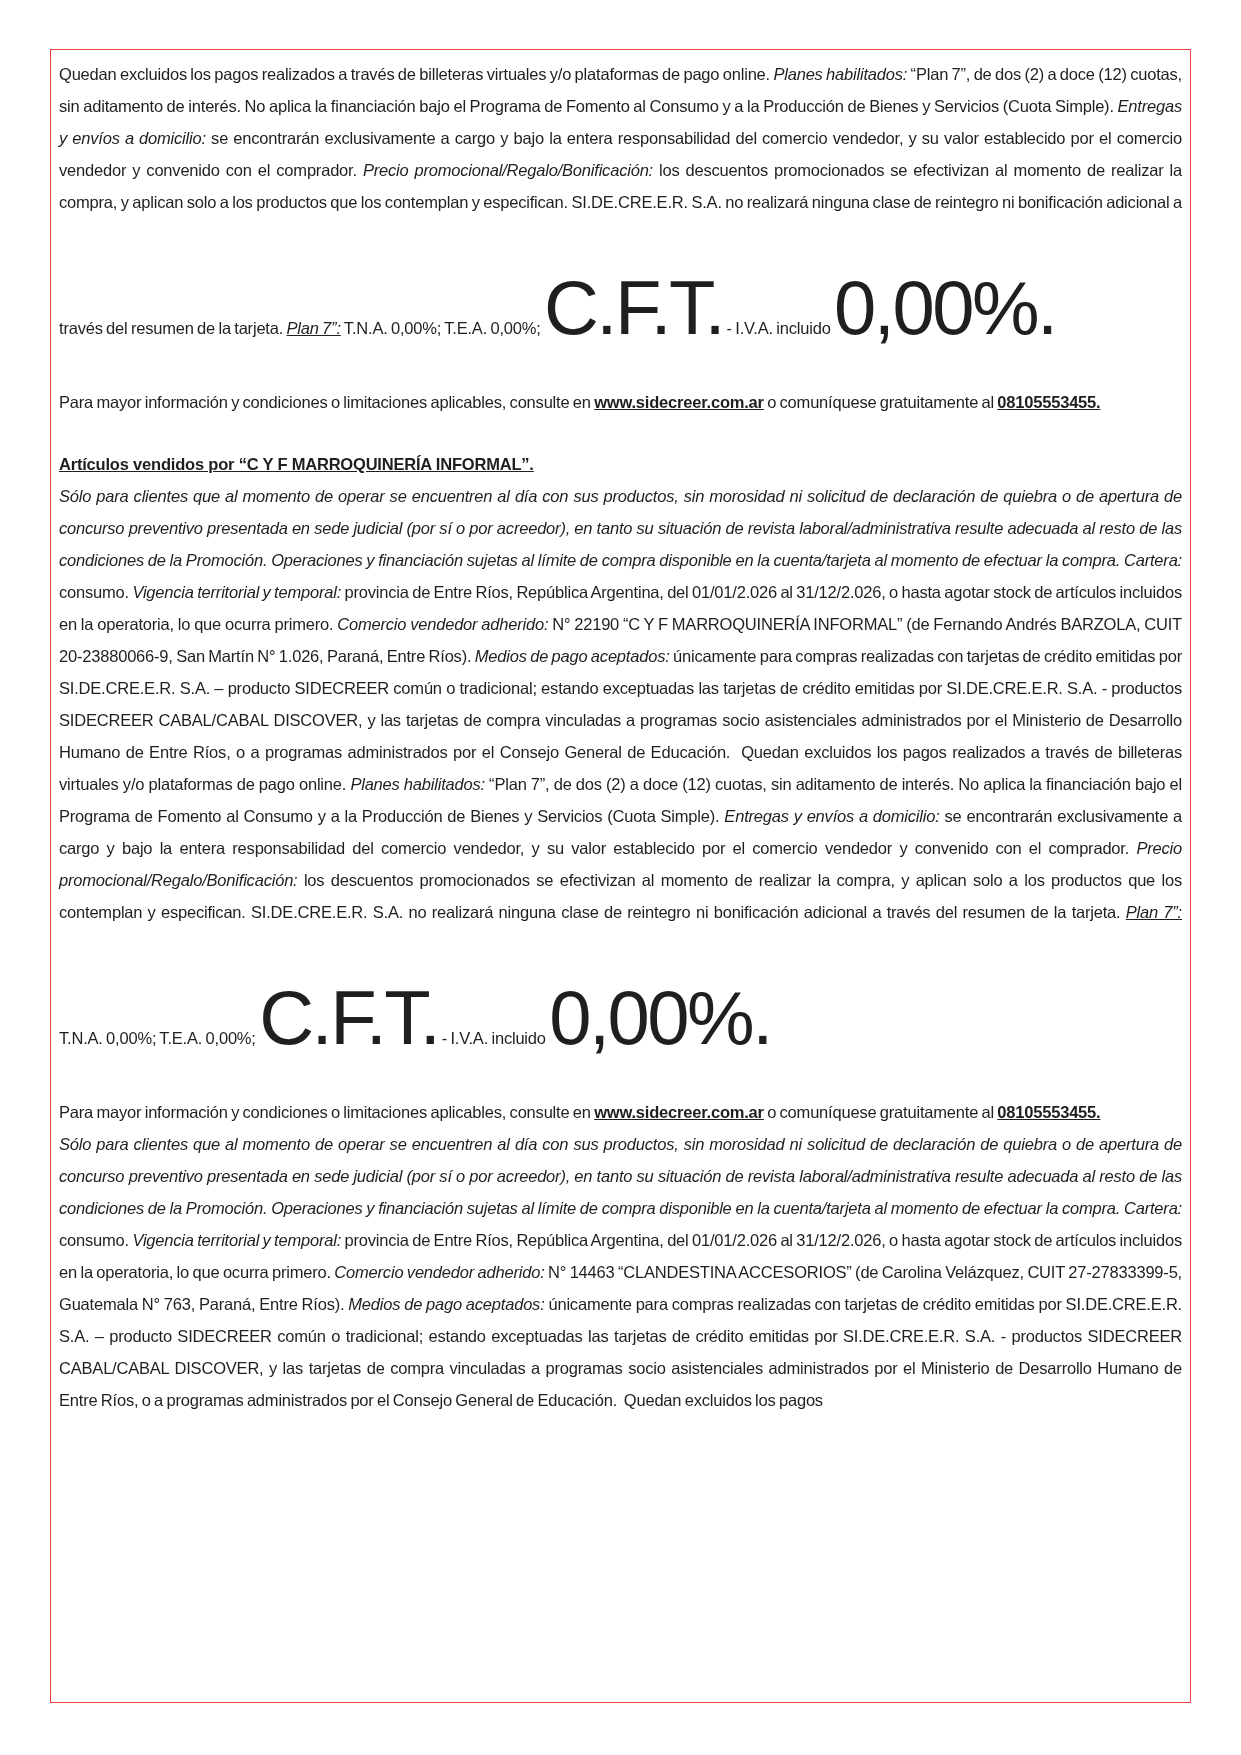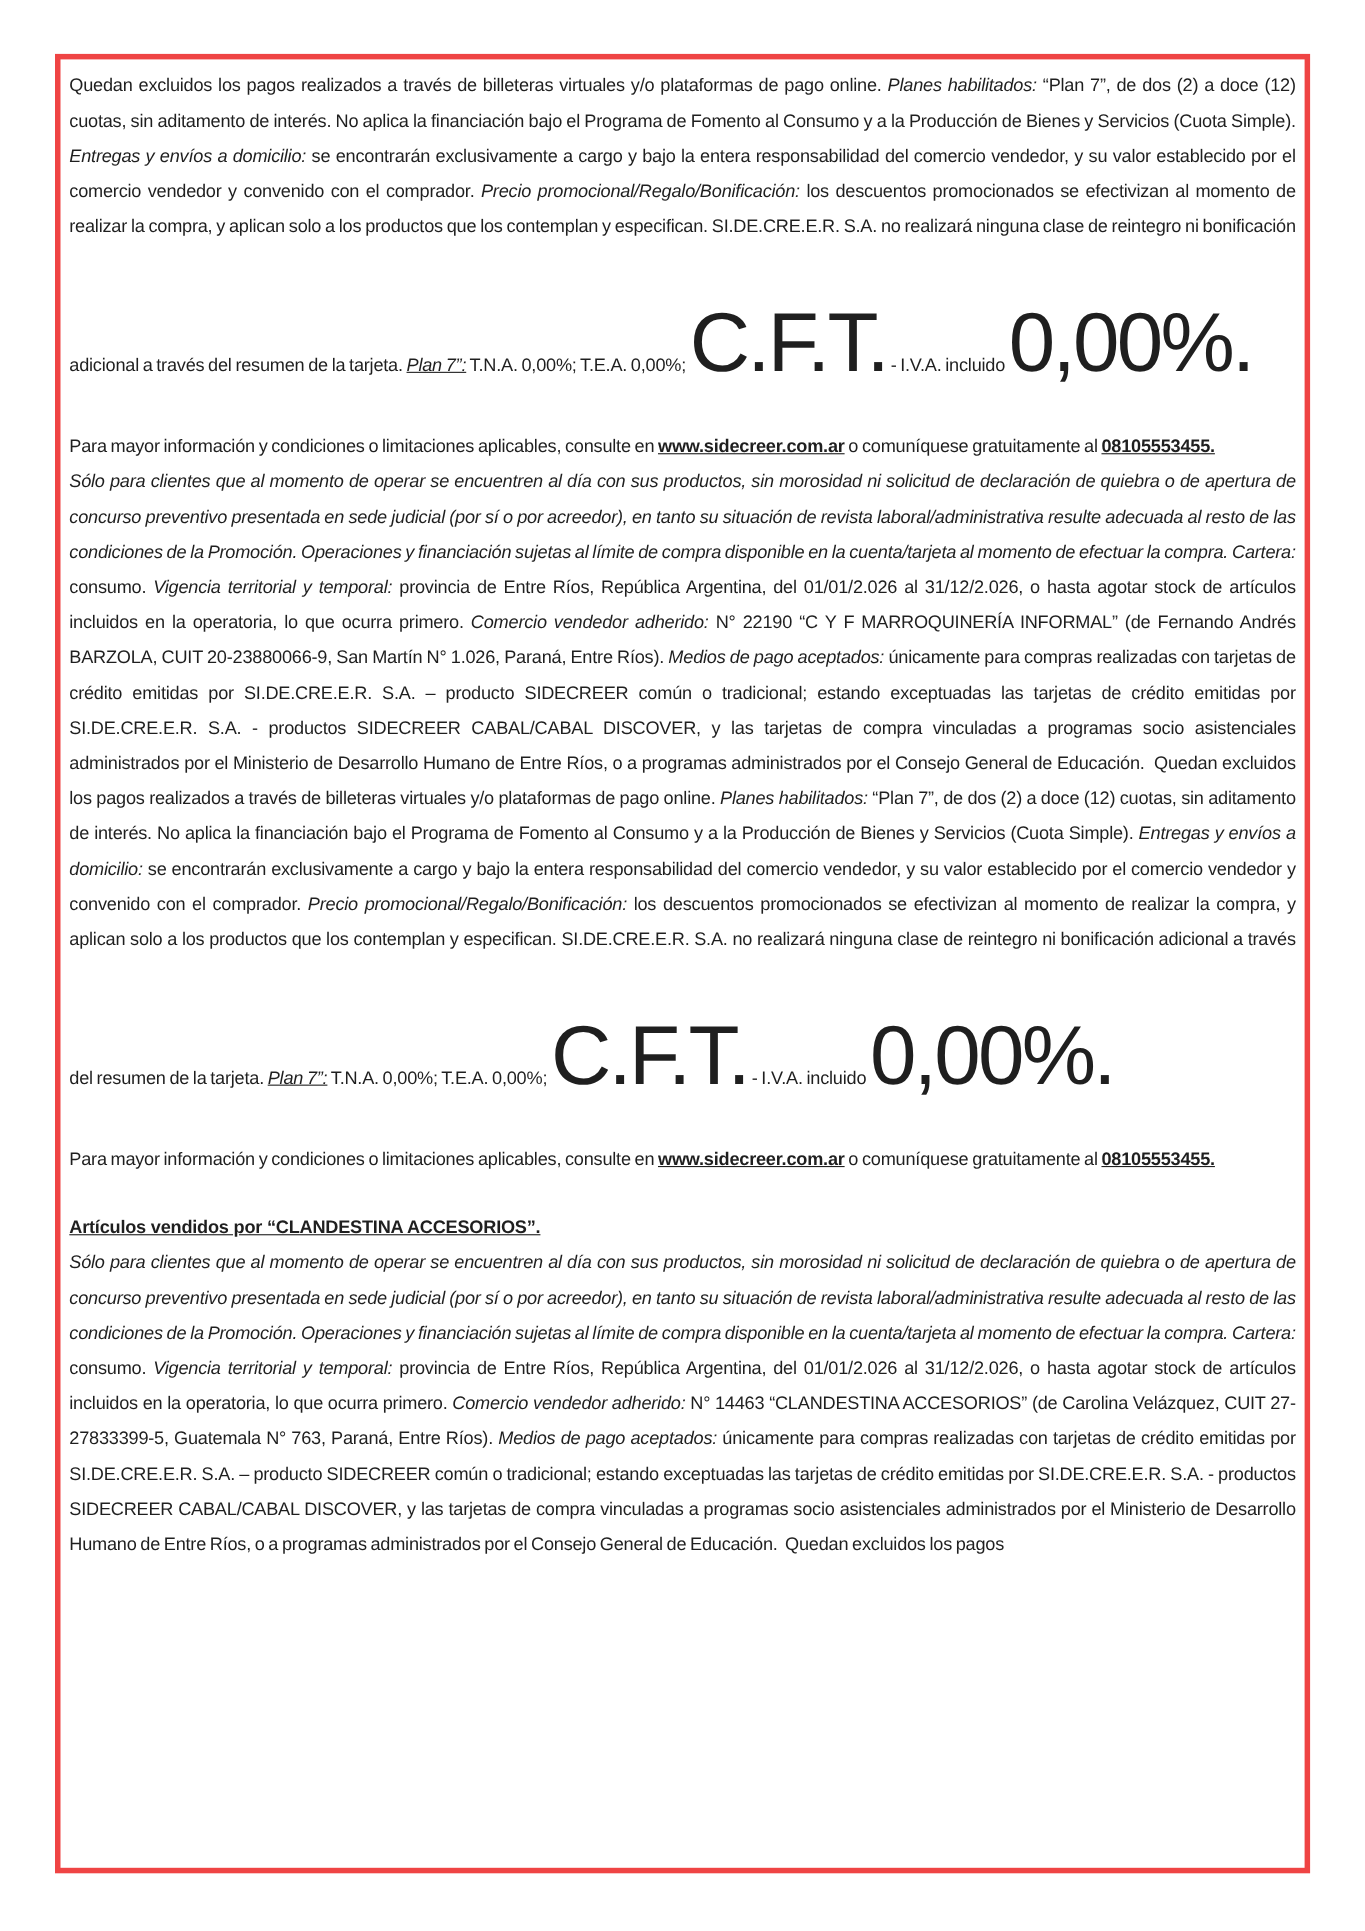--- a/index.html
+++ b/index.html
@@ -14,21 +14,21 @@
     overflow: hidden;
     font-family: "Liberation Sans", sans-serif;
   }
   .sheet {
     position: absolute;
     left: 50px;
     top: 49px;
     width: 1141px;
     height: 1654px;
     box-sizing: border-box;
-    border: 5px solid #ef4444;
+    border: 1px solid #ef4444;
     padding: 8px 8px 0 8px;
     overflow: hidden;
     background: #ffffff;
     color: #1f1f1f;
     font-size: 16.5px;
   }
   .para {
     margin: 0;
     text-align: justify;
     line-height: 32px;
@@ -54,17 +54,17 @@
     letter-spacing: -2.5px;
     font-weight: normal;
   }
 </style>
 </head>
 <body>
 
 <div class="sheet">
   <p class="para"><span class="run-n">Quedan excluidos los pagos realizados a través de billeteras virtuales y/o plataformas de pago online. </span><span class="run-i">Planes habilitados:</span><span class="run-n"> “Plan 7”, de dos (2) a doce (12) cuotas, sin aditamento de interés. No aplica la financiación bajo el Programa de Fomento al Consumo y a la Producción de Bienes y Servicios (Cuota Simple). </span><span class="run-i">Entregas y envíos a domicilio:</span><span class="run-n"> se encontrarán exclusivamente a cargo y bajo la entera responsabilidad del comercio vendedor, y su valor establecido por el comercio vendedor y convenido con el comprador. </span><span class="run-i">Precio promocional/Regalo/Bonificación:</span><span class="run-n"> los descuentos promocionados se efectivizan al momento de realizar la compra, y aplican solo a los productos que los contemplan y especifican. SI.DE.CRE.E.R. S.A. no realizará ninguna clase de reintegro ni bonificación adicional a través del resumen de la tarjeta. </span><span class="run-iu">Plan 7”:</span><span class="run-n"> T.N.A. 0,00%; T.E.A. 0,00%; </span><span class="run-big">C.F.T.</span><span class="run-n">&nbsp;-&nbsp;I.V.A.&nbsp;incluido&nbsp;</span><span class="run-big">0,00%.</span></p>
   <p class="para contact"><span class="run-n">Para mayor información y condiciones o limitaciones aplicables, consulte en </span><span class="run-b">www.sidecreer.com.ar</span><span class="run-n"> o comuníquese gratuitamente al </span><span class="run-b">08105553455.</span></p>
+  <h2 class="heading"><span class="run-bu">Artículos vendidos por “C Y F MARROQUINERÍA INFORMAL”.</span></h2>
   <p class="para"><span class="run-i">Sólo para clientes que al momento de operar se encuentren al día con sus productos, sin morosidad ni solicitud de declaración de quiebra o de apertura de concurso preventivo presentada en sede judicial (por sí o por acreedor), en tanto su situación de revista laboral/administrativa resulte adecuada al resto de las condiciones de la Promoción. Operaciones y financiación sujetas al límite de compra disponible en la cuenta/tarjeta al momento de efectuar la compra. Cartera:</span><span class="run-n"> consumo. </span><span class="run-i">Vigencia territorial y temporal:</span><span class="run-n"> provincia de Entre Ríos, República Argentina, del 01/01/2.026 al 31/12/2.026, o hasta agotar stock de artículos incluidos en la operatoria, lo que ocurra primero. </span><span class="run-i">Comercio vendedor adherido:</span><span class="run-n"> N° 22190 “C Y F MARROQUINERÍA INFORMAL” (de Fernando Andrés BARZOLA, CUIT 20-23880066-9, San Martín N° 1.026, Paraná, Entre Ríos). </span><span class="run-i">Medios de pago aceptados:</span><span class="run-n"> únicamente para compras realizadas con tarjetas de crédito emitidas por SI.DE.CRE.E.R. S.A. – producto SIDECREER común o tradicional; estando exceptuadas las tarjetas de crédito emitidas por SI.DE.CRE.E.R. S.A. - productos SIDECREER CABAL/CABAL DISCOVER, y las tarjetas de compra vinculadas a programas socio asistenciales administrados por el Ministerio de Desarrollo Humano de Entre Ríos, o a programas administrados por el Consejo General de Educación.&nbsp; Quedan excluidos los pagos realizados a través de billeteras virtuales y/o plataformas de pago online. </span><span class="run-i">Planes habilitados:</span><span class="run-n"> “Plan 7”, de dos (2) a doce (12) cuotas, sin aditamento de interés. No aplica la financiación bajo el Programa de Fomento al Consumo y a la Producción de Bienes y Servicios (Cuota Simple). </span><span class="run-i">Entregas y envíos a domicilio:</span><span class="run-n"> se encontrarán exclusivamente a cargo y bajo la entera responsabilidad del comercio vendedor, y su valor establecido por el comercio vendedor y convenido con el comprador. </span><span class="run-i">Precio promocional/Regalo/Bonificación:</span><span class="run-n"> los descuentos promocionados se efectivizan al momento de realizar la compra, y aplican solo a los productos que los contemplan y especifican. SI.DE.CRE.E.R. S.A. no realizará ninguna clase de reintegro ni bonificación adicional a través del resumen de la tarjeta. </span><span class="run-iu">Plan 7”:</span><span class="run-n"> T.N.A. 0,00%; T.E.A. 0,00%; </span><span class="run-big">C.F.T.</span><span class="run-n">&nbsp;-&nbsp;I.V.A.&nbsp;incluido&nbsp;</span><span class="run-big">0,00%.</span></p>
   <p class="para contact"><span class="run-n">Para mayor información y condiciones o limitaciones aplicables, consulte en </span><span class="run-b">www.sidecreer.com.ar</span><span class="run-n"> o comuníquese gratuitamente al </span><span class="run-b">08105553455.</span></p>
-  <h2 class="heading"><span class="run-bu">Artículos vendidos por “CLANDESTINA ACCESORIOS”.</span></h2>
   <p class="para"><span class="run-i">Sólo para clientes que al momento de operar se encuentren al día con sus productos, sin morosidad ni solicitud de declaración de quiebra o de apertura de concurso preventivo presentada en sede judicial (por sí o por acreedor), en tanto su situación de revista laboral/administrativa resulte adecuada al resto de las condiciones de la Promoción. Operaciones y financiación sujetas al límite de compra disponible en la cuenta/tarjeta al momento de efectuar la compra. Cartera:</span><span class="run-n"> consumo. </span><span class="run-i">Vigencia territorial y temporal:</span><span class="run-n"> provincia de Entre Ríos, República Argentina, del 01/01/2.026 al 31/12/2.026, o hasta agotar stock de artículos incluidos en la operatoria, lo que ocurra primero. </span><span class="run-i">Comercio vendedor adherido:</span><span class="run-n"> N° 14463 “CLANDESTINA ACCESORIOS” (de Carolina Velázquez, CUIT 27-27833399-5, Guatemala N° 763, Paraná, Entre Ríos). </span><span class="run-i">Medios de pago aceptados:</span><span class="run-n"> únicamente para compras realizadas con tarjetas de crédito emitidas por SI.DE.CRE.E.R. S.A. – producto SIDECREER común o tradicional; estando exceptuadas las tarjetas de crédito emitidas por SI.DE.CRE.E.R. S.A. - productos SIDECREER CABAL/CABAL DISCOVER, y las tarjetas de compra vinculadas a programas socio asistenciales administrados por el Ministerio de Desarrollo Humano de Entre Ríos, o a programas administrados por el Consejo General de Educación.&nbsp; Quedan excluidos los pagos</span></p>
 </div>
 
 </body></html>

